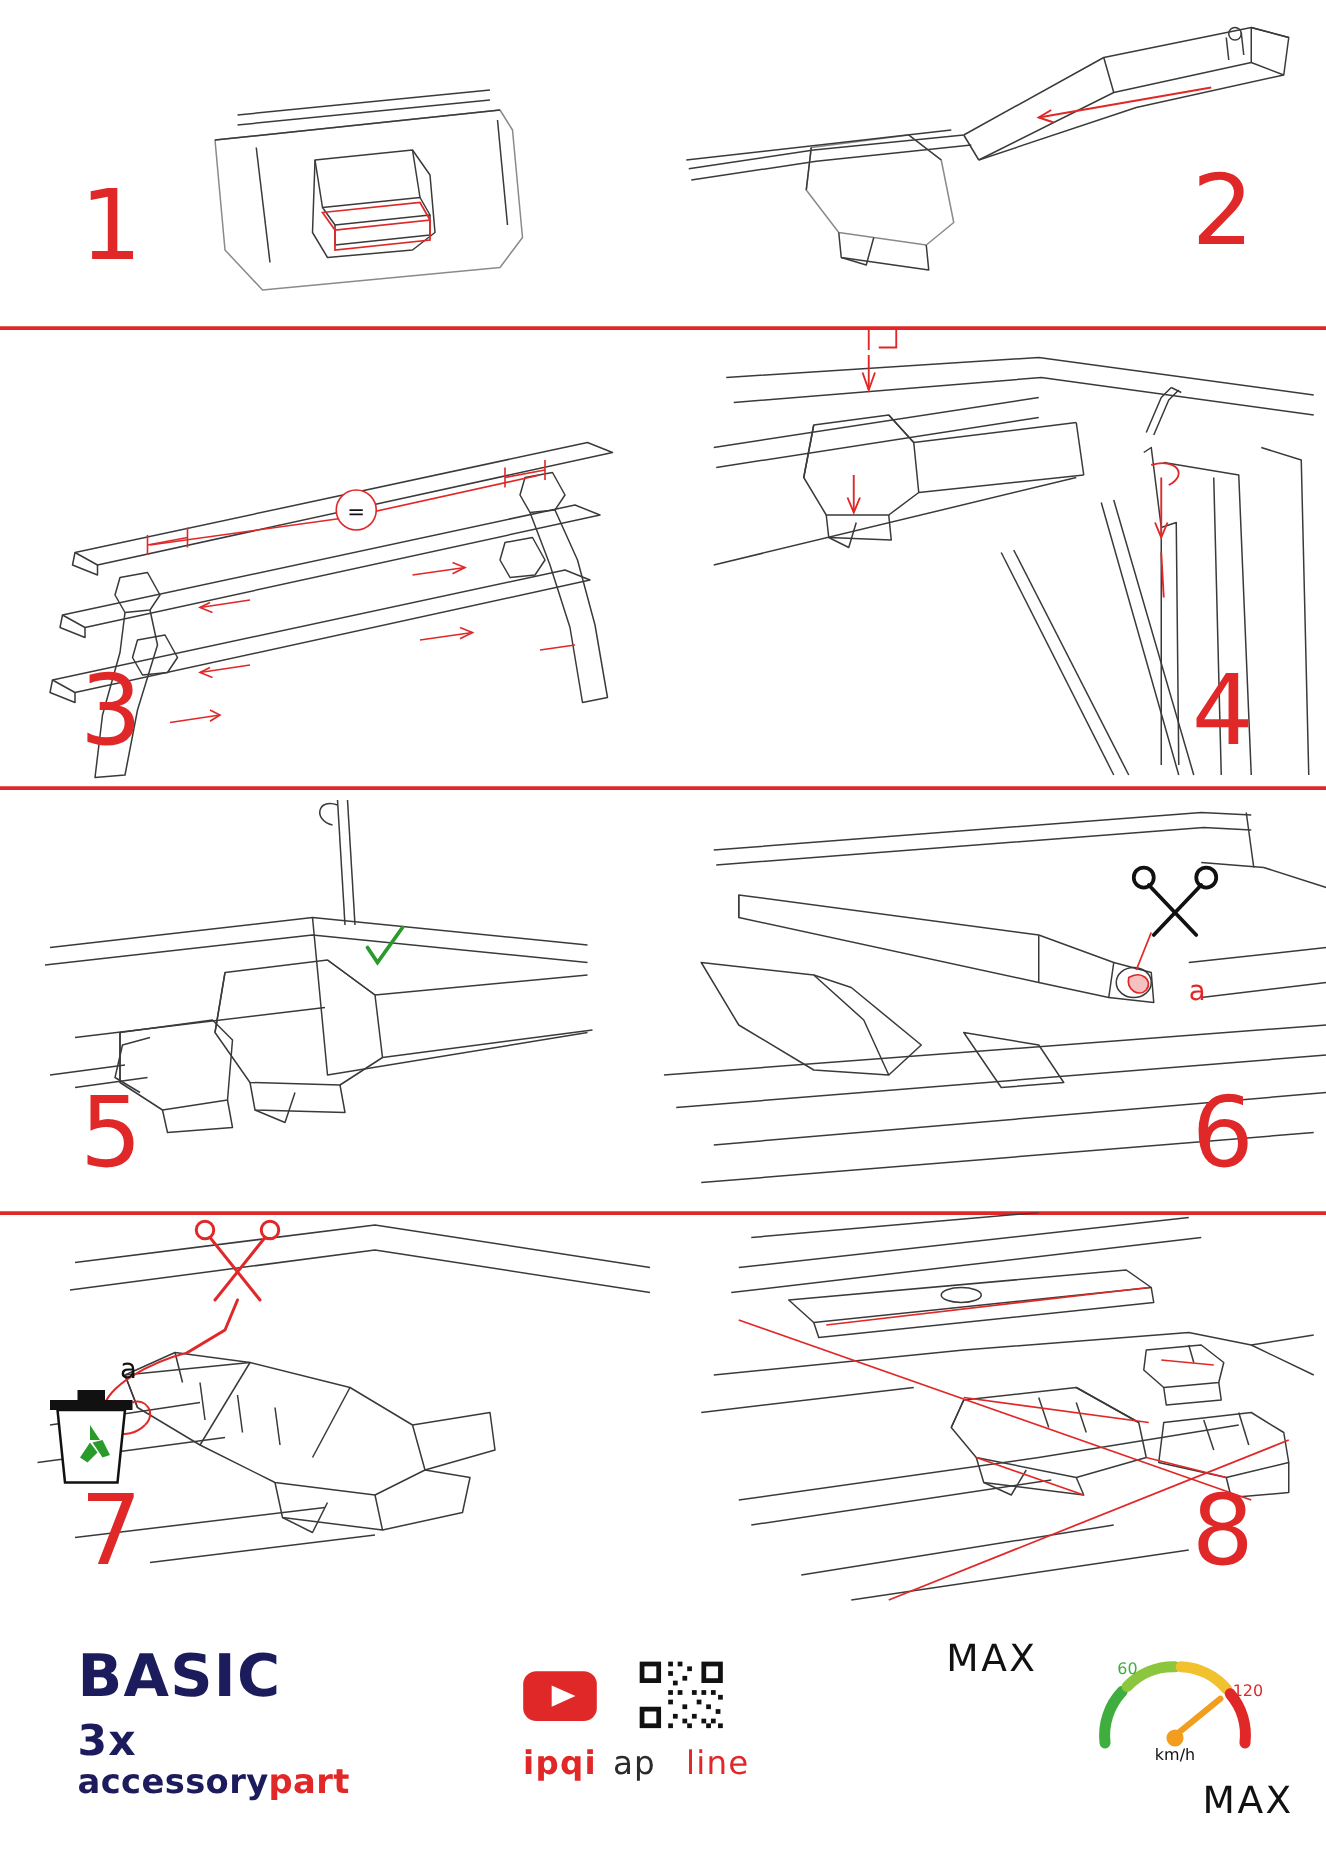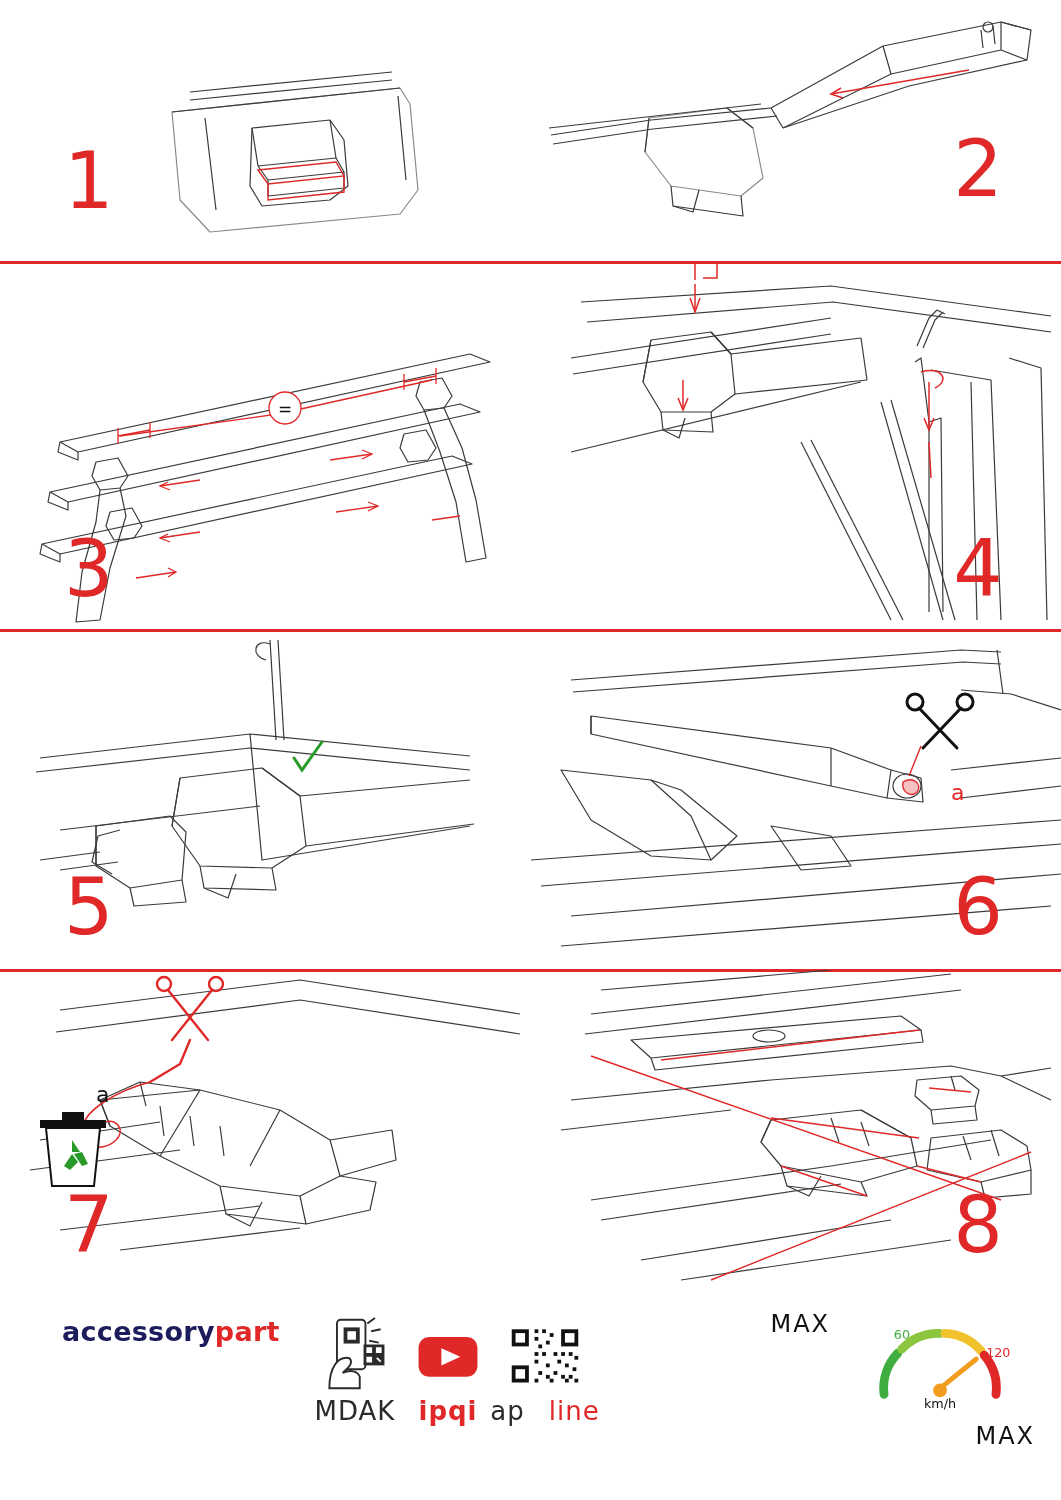--- a/index.html
+++ b/index.html
@@ -131,21 +131,21 @@
   .logo-apline { left: 480px; top: 26px; width: 130px; }
   .logo-apline .cap { color: #2b2b2b; }
   .logo-apline .cap .line { color: #e02828; margin-left: 24px; }
 
   .maxblock {
     position: absolute;
     text-align: right;
   }
   .maxblock .cap {
     font-family: "DejaVu Sans", sans-serif;
-    font-size: 24px;
+    font-size: 30px;
     color: #111;
     letter-spacing: 2px;
     margin-top: 6px;
   }
   .max-weight { left: 640px; top: 14px; width: 190px; }
   .max-speed  { left: 845px; top: 14px; width: 190px; }
 
   .weight-text {
     font-family: "DejaVu Sans", sans-serif;
     font-weight: bold;
@@ -493,39 +493,29 @@
           </svg>
         </div>
         <div class="stepnum" style="right:58px; left:auto; top:216px;">8</div>
       </div>
     </div>
   </div>
 
   <div class="footer">
 
     <div class="brandblock">
+      <div class="brand-basic">
+        <span>BASIC</span>
+        <span class="x">3x</span>
+      </div>
       <div class="brand-accessory">
         <span>accessory</span><span class="part">part</span>
       </div>
     </div>
 
-    <div class="logo logo-mdak">
-      <div class="glyph">
-        <svg viewBox="0 0 90 80" width="90" height="76">
-          <rect x="26" y="4" width="30" height="52" rx="4" fill="#ffffff" stroke="#2b2b2b" stroke-width="2"></rect>
-          <rect x="33" y="12" width="17" height="17" fill="#2b2b2b"></rect>
-          <rect x="37" y="16" width="9" height="9" fill="#ffffff"></rect>
-          <path d="M58 8 L66 2 M62 16 L72 14 M60 26 L70 28" stroke="#2b2b2b" stroke-width="2" fill="none"></path>
-          <path d="M18 76 C 18 52, 28 44, 36 44 C 42 44, 42 50, 38 54 L32 60 C 40 56, 48 58, 50 64 L50 76 Z" fill="#ffffff" stroke="#2b2b2b" stroke-width="2"></path>
-          <path d="M54 30 L76 30 L76 52 L54 52 Z" fill="#2b2b2b"></path>
-          <path d="M58 34 L62 34 L62 38 L58 38 Z M68 34 L72 34 L72 38 L68 38 Z M58 44 L62 44 L62 48 L58 48 Z M68 44 L72 48" fill="#ffffff" stroke="#ffffff" stroke-width="2"></path>
-        </svg>
-      </div>
-      <div class="cap">MDAK</div>
-    </div>
 
     <div class="logo logo-ipqi">
       <div class="glyph">
         <svg viewBox="0 0 90 80" width="90" height="76">
           <rect x="14" y="22" width="62" height="42" rx="11" fill="#e02828"></rect>
           <path d="M38 34 L58 43 L38 52 Z" fill="#ffffff"></path>
         </svg>
       </div>
       <div class="cap">ipqi</div>
     </div>

